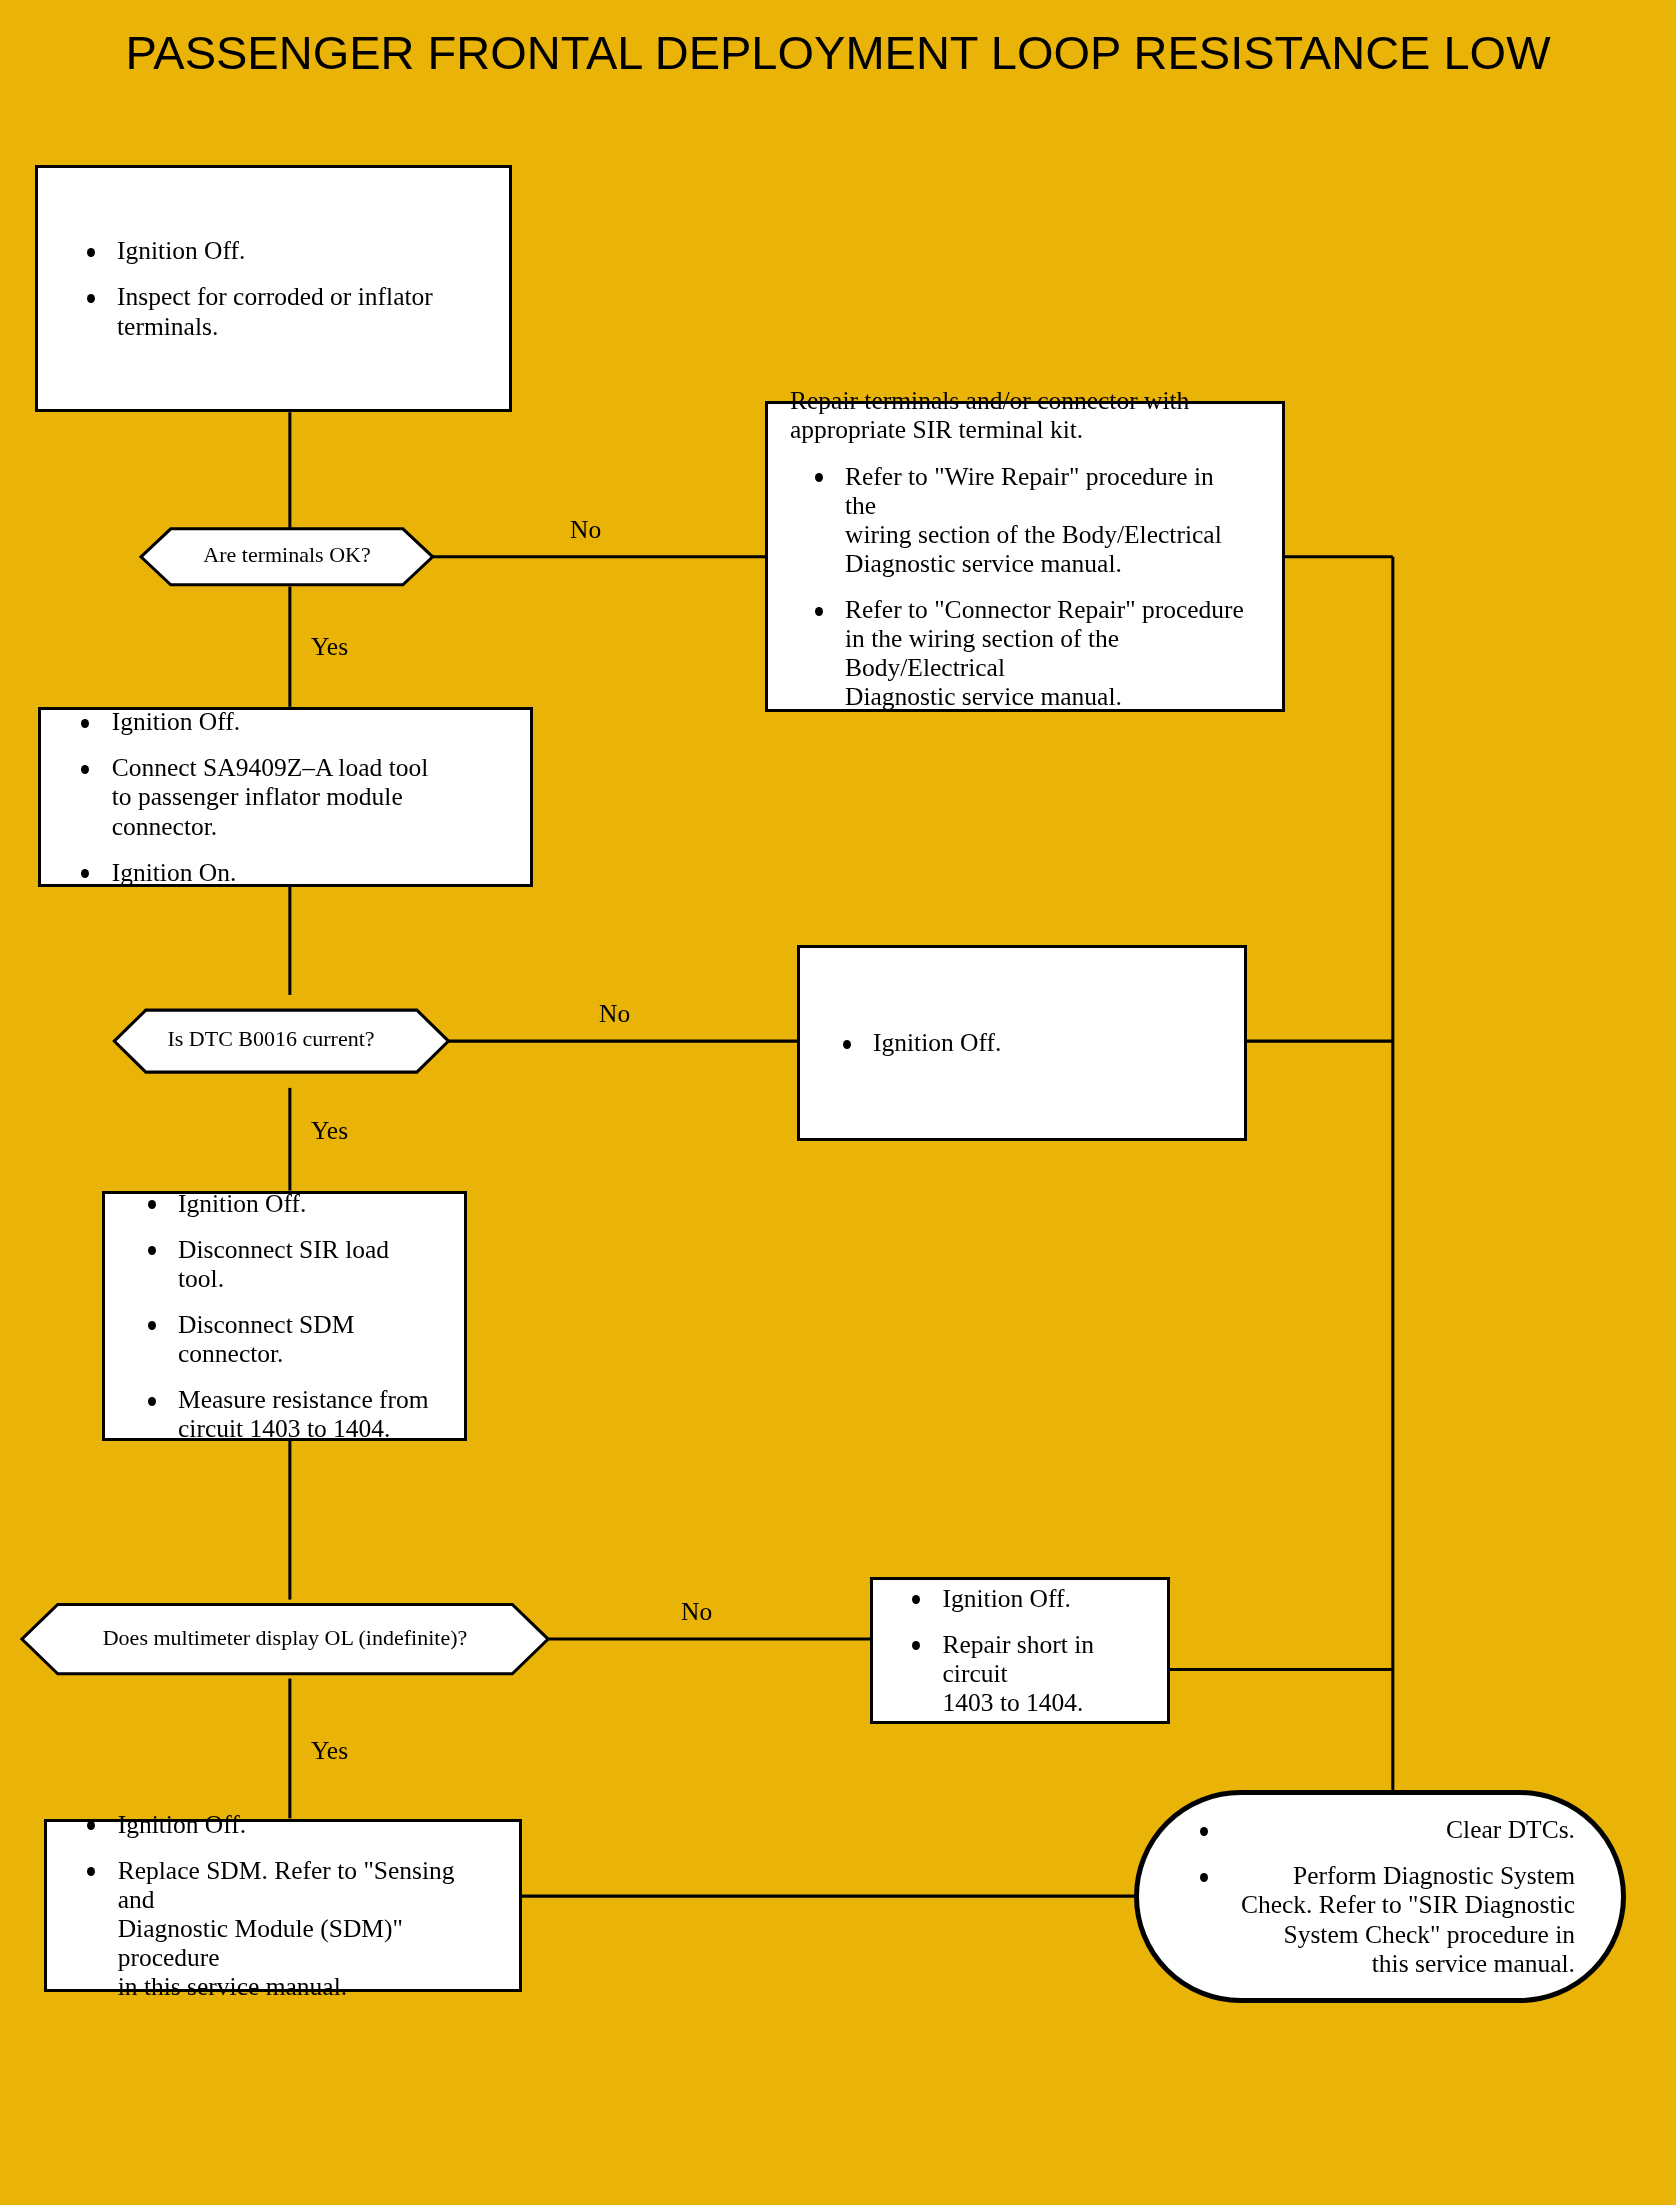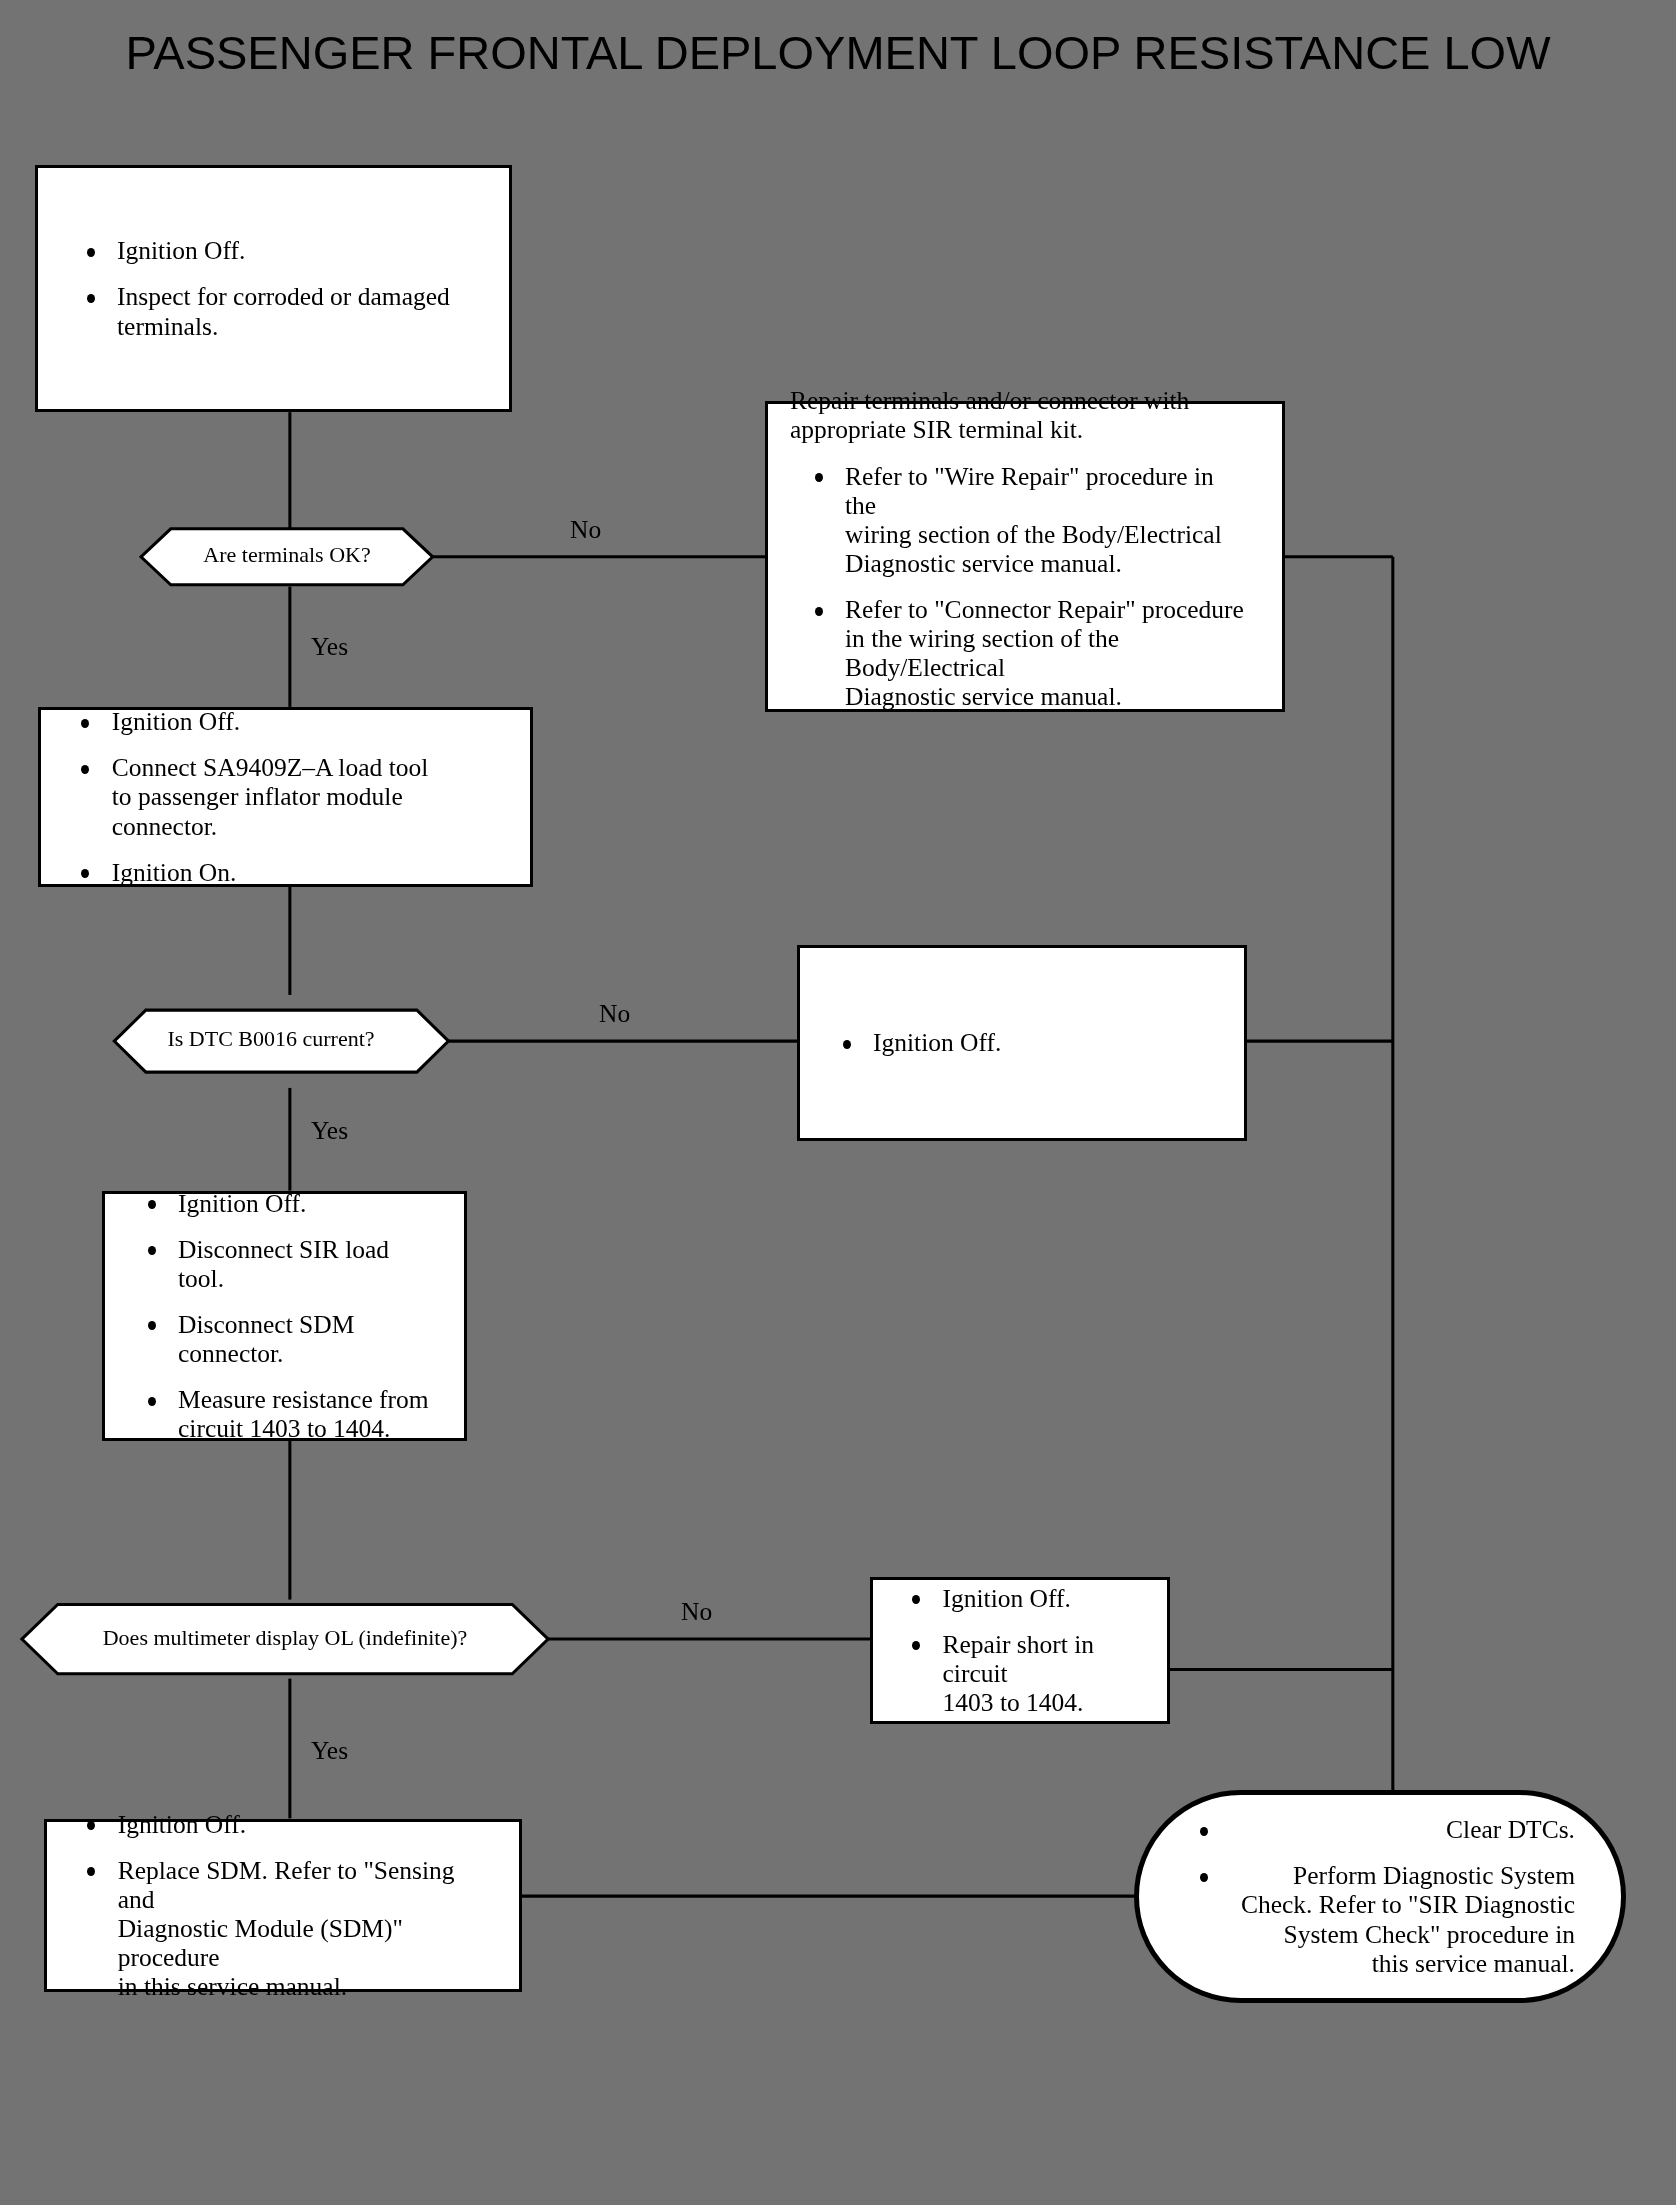--- a/index.html
+++ b/index.html
@@ -8,21 +8,21 @@
     background: #ffffff;
   }
   body {
     font-family: "Liberation Serif", "DejaVu Serif", serif;
     color: #000000;
   }
   #page {
     position: relative;
     width: 1676px;
     height: 2205px;
-    background: #737373;
+    background: #eab308;
     overflow: hidden;
   }
   #svg-layer {
     position: absolute;
     left: 0; top: 0;
     width: 1676px;
     height: 2205px;
   }
   .node {
     position: absolute;
@@ -140,21 +140,21 @@
 
     <polygon points="188,1713 240,1662 686,1662 738,1713 686,1764 240,1764" fill="#ffffff" stroke="#000000" stroke-width="5"></polygon>
 
     <polygon points="36,2697 95,2640 843,2640 902,2697 843,2754 95,2754" fill="#ffffff" stroke="#000000" stroke-width="5"></polygon>
   </svg>
 
   <div class="node proc-box" style="left:35px; top:165px; width:477px; height:247px;">
     <div class="node-inner">
       <ul class="bullets" style="padding:0 18px;">
         <li>Ignition Off.</li>
-        <li>Inspect for corroded or damaged
+        <li>Inspect for corroded or inflator
 terminals.</li>
       </ul>
     </div>
   </div>
 
   <div class="decision-label" style="left:141px; top:544px; width:292px;">Are terminals OK?</div>
 
   <div class="edge-label" style="left:570px; top:517px;">No</div>
 
   <div class="edge-label" style="left:311px; top:634px;">Yes</div>

